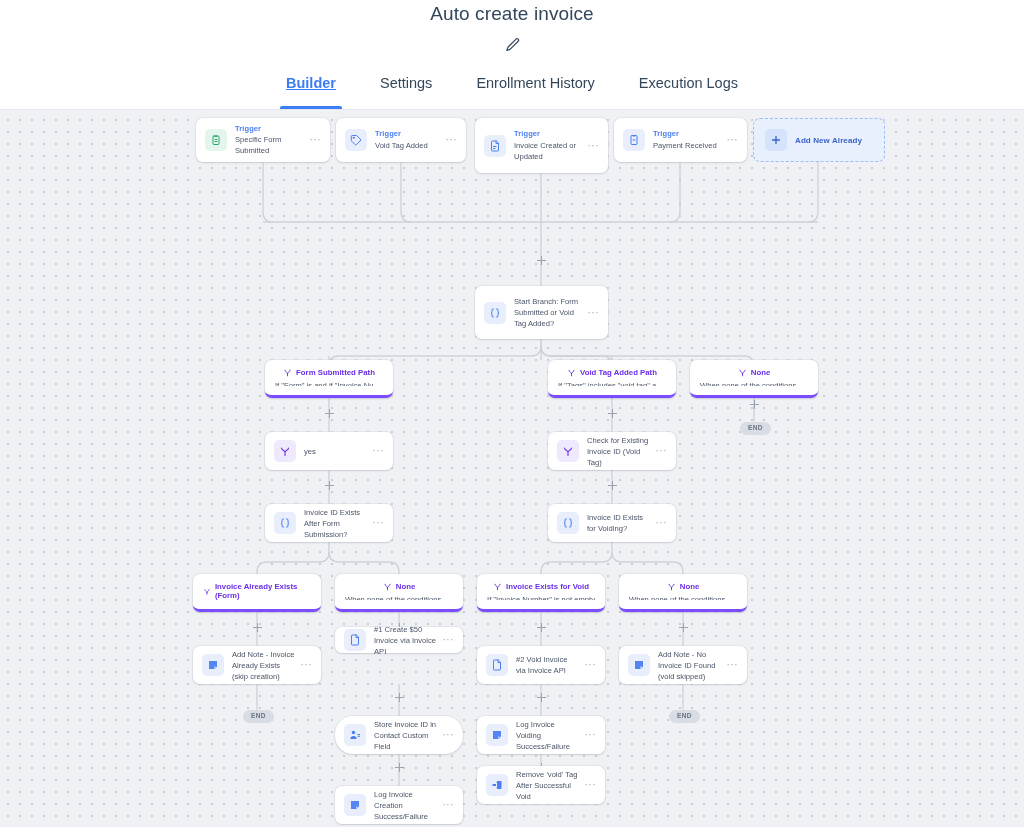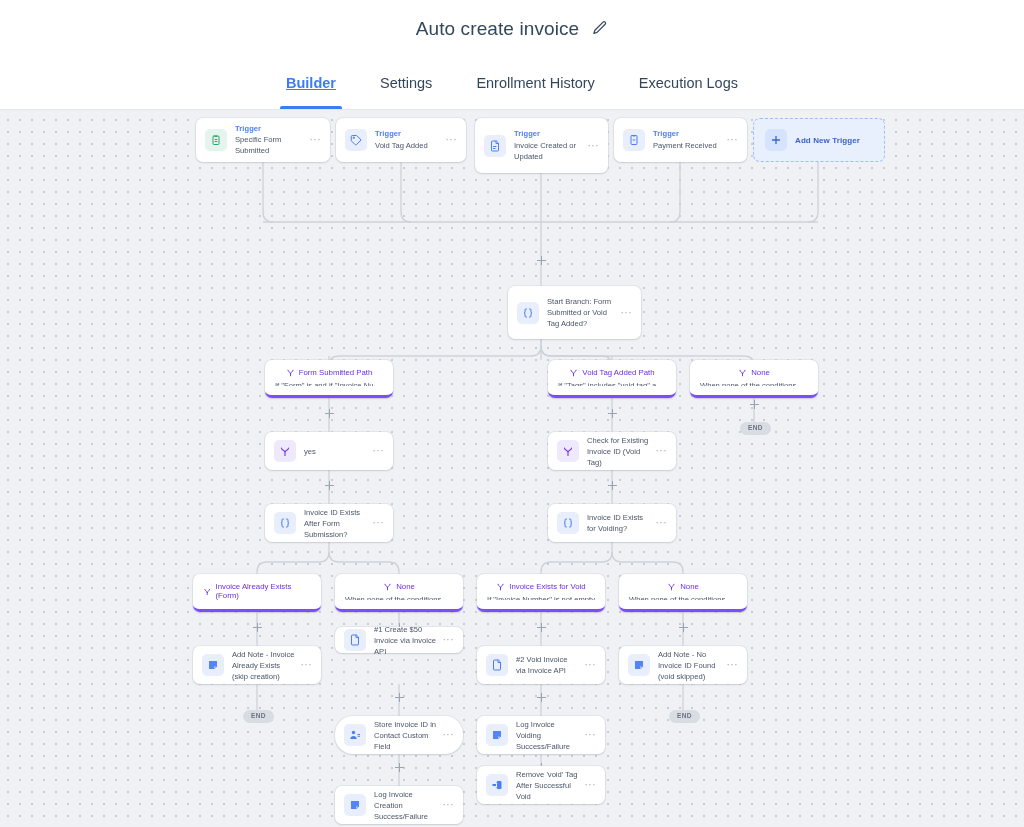--- a/index.html
+++ b/index.html
@@ -10,21 +10,21 @@
     overflow: hidden;
   }
 
   
   .app-header {
     height: 57px;
     background: #fff;
     display: flex; align-items: center; justify-content: center;
     position: relative;
   }
-  .title-wrap { display: flex; align-items: center; gap: 12px; }
+  .title-wrap { display: flex; align-items: center; gap: 12px; flex-direction: column; }
   .page-title {
     font-size: 19px; color: #33475b; font-weight: 400; letter-spacing: .1px;
   }
   .edit-icon { display: block; line-height: 0; cursor: pointer; }
 
   
   .tab-bar {
     height: 53px;
     background: #fff;
     border-bottom: 1px solid #e5e8eb;
@@ -108,21 +108,21 @@
 
   
   .node.path {
     flex-direction: column; align-items: stretch;
     padding: 8px 10px 9px;
     border-bottom: 3px solid #7c4dff;
     border-radius: 7px;
   }
   .node.path .ptitle {
     display: flex; align-items: center; gap: 4px;
-    font-size: 7.8px; font-weight: 400; color: #6b2fe8;
+    font-size: 7.8px; font-weight: 700; color: #6b2fe8;
     justify-content: center;
     margin-bottom: 4px;
   }
   .node.path .pdesc {
     font-size: 7.6px; color: #4a5568; text-align: center;
     white-space: nowrap; overflow: hidden; text-overflow: ellipsis;
   }
 
   
   .end-badge {
@@ -301,24 +301,24 @@
     </span>
     <span class="dots">···</span>
   </div>
 
   <div class="node add-trigger" style="left:753px; top:8px; width:132px; height:44px;">
     <span class="ico">
       <svg class="icn" width="12" height="12" viewBox="0 0 24 24" fill="none" stroke="#3b63c8" stroke-width="2.6" stroke-linecap="round">
         <path d="M12 5v14M5 12h14"></path>
       </svg>
     </span>
-    <span class="plus-label">Add New Trigger</span>
-  </div>
-
-  <div class="node" style="left:475px; top:176px; width:133px; height:53px;margin-left:33px;">
+    <span class="plus-label">Add New Already</span>
+  </div>
+
+  <div class="node" style="left:475px; top:176px; width:133px; height:53px;">
     <span class="ico blue">
       <svg class="icn" width="12" height="12" viewBox="0 0 24 24" fill="none" stroke="#4c7ef3" stroke-width="2" stroke-linecap="round" stroke-linejoin="round">
         <path d="M9 4H8a2 2 0 0 0-2 2v4a2 2 0 0 1-2 2 2 2 0 0 1 2 2v4a2 2 0 0 0 2 2h1"></path>
         <path d="M15 4h1a2 2 0 0 1 2 2v4a2 2 0 0 0 2 2 2 2 0 0 0-2 2v4a2 2 0 0 1-2 2h-1"></path>
       </svg>
     </span>
     <span class="label body">Start Branch: Form Submitted or Void Tag Added?</span>
     <span class="dots">···</span>
   </div>
 

